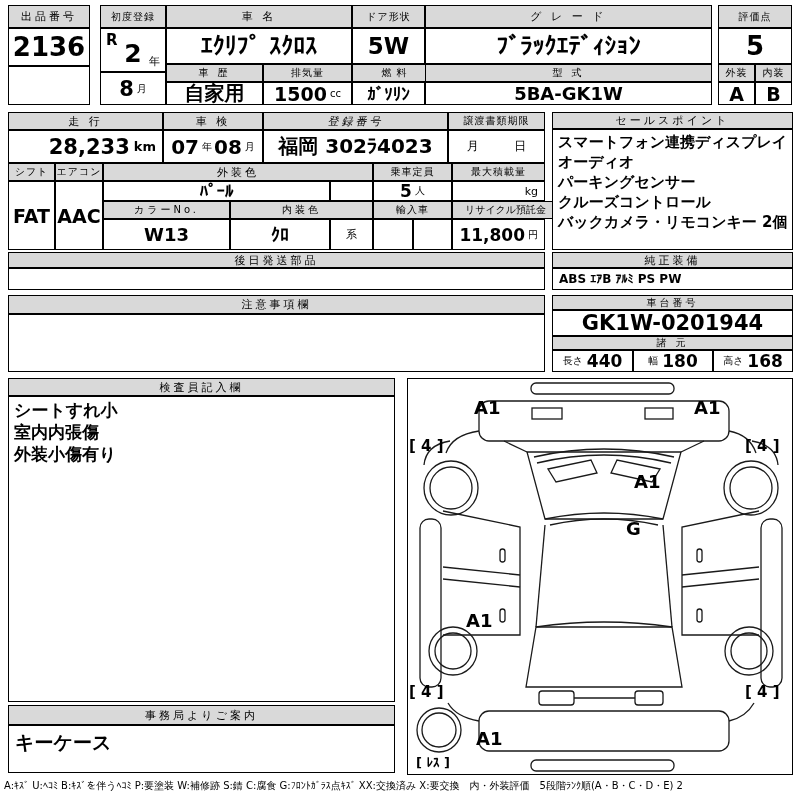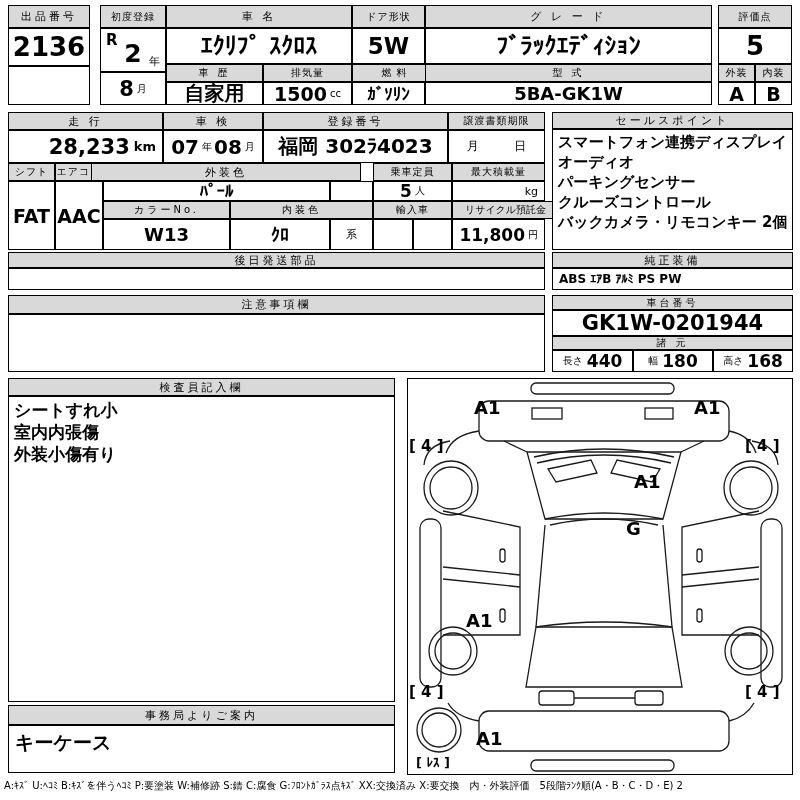--- a/index.html
+++ b/index.html
@@ -68,34 +68,34 @@
   <span style="font-weight:bold;font-size:21px;">28,233</span>
   <span class="unit-b">km</span>
 </div>
 <div class="cell hdr" style="left:163px;top:112px;width:100px;height:18px;">車 検</div>
 <div class="cell" style="left:163px;top:130px;width:100px;height:33px;">
   <span style="font-weight:bold;font-size:20px;">07</span>
   <span class="unit">年</span>
   <span style="font-weight:bold;font-size:20px;margin-left:2px;">08</span>
   <span class="unit">月</span>
 </div>
-<div class="cell hdr" style="left:263px;top:112px;width:185px;height:18px;">登録番号</div>
+<div class="cell hdr" style="left:263px;top:112px;width:185px;height:18px;font-style:italic;">登録番号</div>
 <div class="cell val" style="left:263px;top:130px;width:185px;height:33px;font-size:20px;">福岡 302ﾗ4023</div>
 <div class="cell hdr-s" style="left:448px;top:112px;width:97px;height:18px;">譲渡書類期限</div>
 <div class="cell" style="left:448px;top:130px;width:97px;height:33px;justify-content:space-around;font-size:12px;">
   <span>月</span>
   <span>日</span>
 </div>
 
 <div class="cell hdr-s" style="left:8px;top:163px;width:47px;height:18px;">シフト</div>
 <div class="cell hdr-s" style="left:55px;top:163px;width:48px;height:18px;">エアコン</div>
 <div class="cell val" style="left:8px;top:181px;width:47px;height:69px;font-size:19px;">FAT</div>
 <div class="cell val" style="left:55px;top:181px;width:48px;height:69px;font-size:19px;">AAC</div>
 
-<div class="cell hdr" style="left:91px;top:163px;width:270px;height:18px;">外装色</div>
+<div class="cell hdr" style="left:103px;top:163px;width:270px;height:18px;">外装色</div>
 <div class="cell val" style="left:103px;top:181px;width:227px;height:20px;font-size:17px;">ﾊﾟｰﾙ</div>
 <div class="cell" style="left:330px;top:181px;width:43px;height:20px;"></div>
 <div class="cell hdr-s" style="left:373px;top:163px;width:79px;height:18px;">乗車定員</div>
 <div class="cell hdr-s" style="left:452px;top:163px;width:93px;height:18px;">最大積載量</div>
 <div class="cell" style="left:373px;top:181px;width:79px;height:20px;">
   <span style="font-weight:bold;font-size:17px;">5</span>
   <span class="unit">人</span>
 </div>
 <div class="cell right" style="left:452px;top:181px;width:93px;height:20px;font-size:11px;">
   <span>kg</span>

